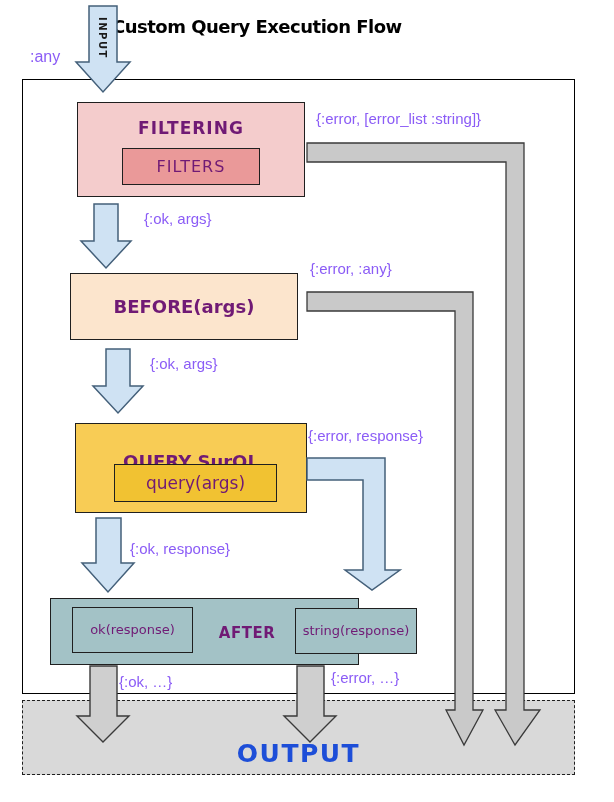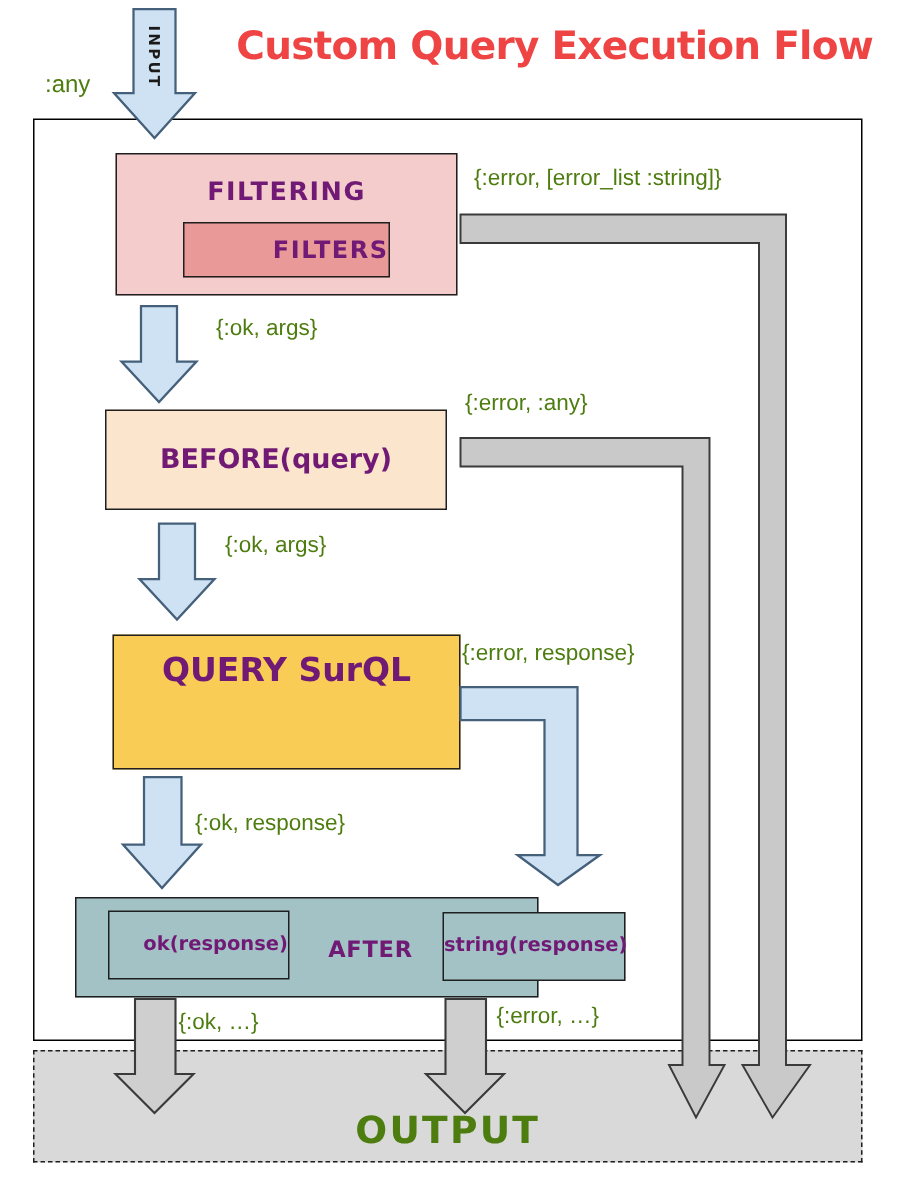--- a/index.html
+++ b/index.html
@@ -1,40 +1,40 @@
 <!DOCTYPE html>
 <html><head>
 <meta charset="utf-8">
 <style>
   html,body{margin:0;padding:0;background:#ffffff;}
   .stage{position:relative;width:614px;height:802px;background:#ffffff;overflow:hidden;
          font-family:"DejaVu Sans",sans-serif;color:#1a1a1a;}
-  .title{position:absolute;left:112px;top:16px;width:470px;text-align:right;
-         font-size:26px;font-weight:bold;letter-spacing:-0.5px;color:#ef4444;}
+  .title{position:absolute;left:112px;top:16px;width:470px;text-align:left;
+         font-size:18px;font-weight:bold;letter-spacing:-0.5px;color:#000000;}
   .lbl{position:absolute;font-family:"Liberation Sans",sans-serif;font-size:15px;
-       color:#4d7c0f;white-space:nowrap;}
+       color:#8b5cf6;white-space:nowrap;}
   .frame{position:absolute;left:22px;top:79px;width:553px;height:615px;
          border:1.6px solid #000;box-sizing:border-box;background:#ffffff;}
   .output-zone{position:absolute;left:22px;top:700px;width:553px;height:75px;
          background:#d9d9d9;border:1.6px dashed #1f1f1f;box-sizing:border-box;}
   .output-label{position:absolute;left:0;top:38px;width:100%;text-align:center;
-         font-size:25px;font-weight:bold;letter-spacing:1.5px;color:#4d7c0f;}
+         font-size:25px;font-weight:bold;letter-spacing:1.5px;color:#1d4ed8;}
   .box{position:absolute;border:1.4px solid #1f1f1f;box-sizing:border-box;
        font-weight:bold;color:#701a75;}
   .box-title{text-align:center;}
   .inner-box{position:absolute;border:1.3px solid #1f1f1f;box-sizing:border-box;
-       text-align:right;font-weight:bold;}
+       text-align:center;font-weight:normal;}
   .filtering{left:77px;top:102px;width:228px;height:95px;background:#f4cccc;}
   .filtering .box-title{margin-top:15px;font-size:17px;letter-spacing:1px;}
   .filters{left:44px;top:45px;width:138px;height:37px;background:#ea9999;
        font-size:16px;line-height:35px;letter-spacing:1px;}
   .before{left:70px;top:273px;width:228px;height:67px;background:#fce5cd;
        display:flex;align-items:center;justify-content:center;font-size:18px;}
   .query{left:75px;top:423px;width:232px;height:90px;background:#f8cc55;}
-  .query .box-title{margin-top:11px;font-size:22px;}
+  .query .box-title{margin-top:27px;font-size:18px;}
   .query-inner{left:38px;top:40px;width:163px;height:38px;background:#f1c232;
        font-size:17px;line-height:36px;}
   .after{left:50px;top:598px;width:309px;height:67px;background:#a3c2c6;}
   .after-ok{left:21px;top:8px;width:121px;height:46px;font-size:13px;line-height:44px;background:#a3c2c6;}
   .after-label{position:absolute;left:158px;top:0;width:76px;height:67px;display:flex;
        align-items:center;justify-content:center;font-size:15px;font-weight:bold;letter-spacing:0.5px;text-align:center;}
   .after-err{left:244px;top:9px;width:122px;height:46px;font-size:13px;line-height:44px;background:#a3c2c6;}
   svg.arrow{position:absolute;overflow:visible;}
   .blue-shape{fill:#cfe2f3;stroke:#44607a;stroke-width:1.5;stroke-linejoin:miter;}
   .pipe-shape{fill:#c9c9c9;stroke:#3a3a3a;stroke-width:1.3;stroke-linejoin:miter;}
@@ -53,25 +53,26 @@
   <div class="output-zone">
     <div class="output-label">OUTPUT</div>
   </div>
 
   <div class="box filtering">
     <div class="box-title">FILTERING</div>
     <div class="inner-box filters">FILTERS</div>
   </div>
 
   <div class="box before">
-    <span>BEFORE(query)</span>
+    <span>BEFORE(args)</span>
   </div>
 
   <div class="box query">
     <div class="box-title">QUERY SurQL</div>
+    <div class="inner-box query-inner">query(args)</div>
   </div>
 
   <div class="box after">
     <div class="inner-box after-ok">ok(response)</div>
     <div class="after-label">AFTER</div>
     <div class="inner-box after-err">string(response)</div>
   </div>
 
   <svg class="arrow" style="left:75px;top:5px;" width="56" height="88" viewBox="0 0 56 88">
     <polygon class="blue-shape" points="14,1 42,1 42,57 55,57 28,87 1,57 14,57"></polygon>

